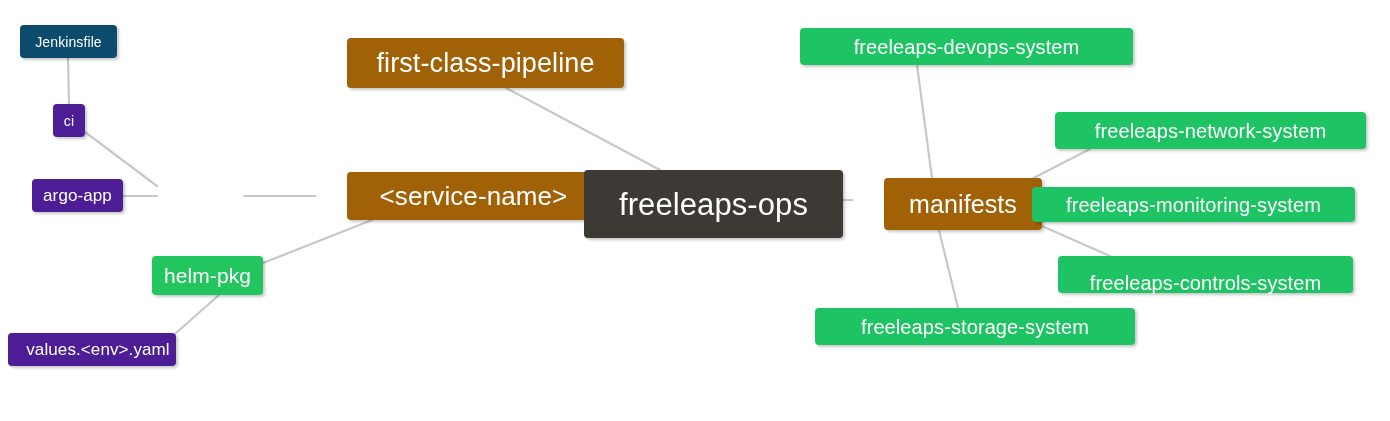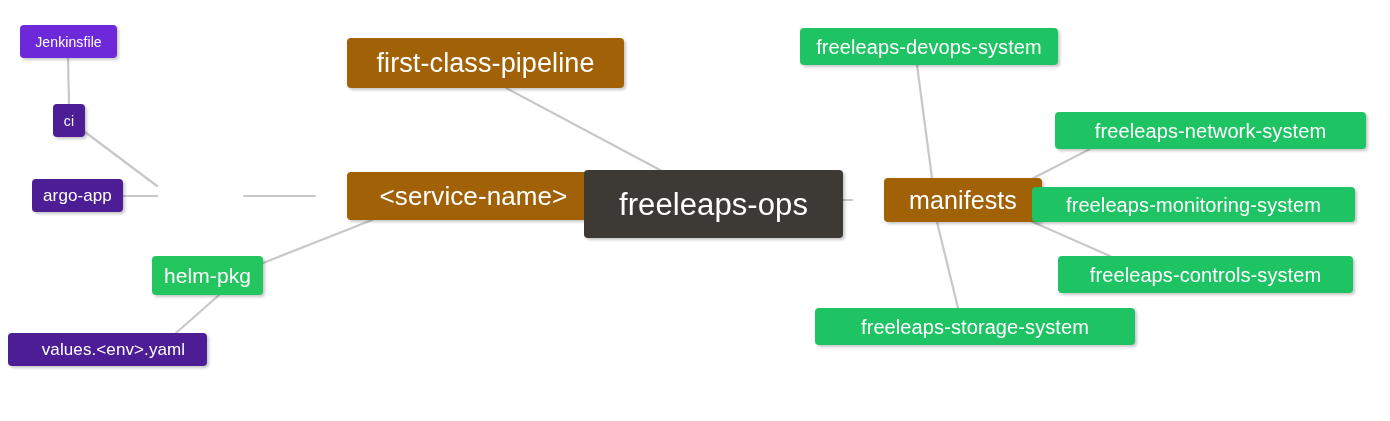--- a/index.html
+++ b/index.html
@@ -44,38 +44,38 @@
   .node-label {
     display: block;
     padding: 0 2px;
   }
 
   
   .c-root   { background: #3d3935; }
   .c-blue   { background: #a16207; margin-left: 32px; }
   .c-green  { background: #22c55e; }
   .c-green2 { background: #1ec364; }
-  .c-orange { background: #6d28d9; }
+  .c-orange { background: #0c4a6e; }
   .c-red    { background: #4c1d95; }
 
   
   #n-jenkinsfile        { left: 20px;   top: 25px;  width: 97px;  height: 33px; font-size: 14px; }
   #n-ci                 { left: 53px;   top: 104px; width: 32px;  height: 33px; font-size: 14px; }
   #n-argo-app           { left: 32px;   top: 179px; width: 91px;  height: 33px; font-size: 17px; }
   #n-env                { left: 157px;  top: 176px; width: 87px;  height: 39px; font-size: 21px; }
   #n-helm-pkg           { left: 152px;  top: 256px; width: 111px; height: 39px; font-size: 21px; }
-  #n-values-yaml        { left: 8px;    top: 333px; width: 199px; height: 33px; font-size: 17px; padding-left: 12px; }
+  #n-values-yaml        { left: 8px;    top: 333px; width: 168px; height: 33px; font-size: 17px; padding-left: 12px; }
   #n-first-class        { left: 315px;  top: 38px;  width: 277px; height: 50px; font-size: 27px; }
   #n-service-name       { left: 315px;  top: 172px; width: 253px; height: 48px; font-size: 26px; text-align: right; }
   #n-freeleaps-ops      { left: 584px;  top: 170px; width: 259px; height: 68px; font-size: 31px; }
-  #n-manifests          { left: 852px;  top: 178px; width: 158px; height: 44px; font-size: 25px; }
-  #n-devops-system      { left: 800px;  top: 28px;  width: 258px; height: 37px; font-size: 20px; }
+  #n-manifests          { left: 852px;  top: 178px; width: 158px; height: 52px; font-size: 25px; }
+  #n-devops-system      { left: 800px;  top: 28px;  width: 333px; height: 37px; font-size: 20px; }
   #n-network-system     { left: 1055px; top: 112px; width: 311px; height: 37px; font-size: 20px; }
   #n-monitoring-system  { left: 1032px; top: 187px; width: 323px; height: 35px; font-size: 20px; text-align: right; }
-  #n-controls-system    { left: 1058px; top: 256px; width: 295px; height: 37px; font-size: 20px; }
+  #n-controls-system    { left: 1058px; top: 256px; width: 295px; height: 37px; font-size: 20px; align-items: flex-end; }
   #n-storage-system     { left: 815px;  top: 308px; width: 320px; height: 37px; font-size: 20px; }
 </style>
 </head>
 <body>
 
 <div id="mindmap">
 
   <svg id="edge-layer" viewBox="0 0 1390 421" width="1390" height="421" xmlns="http://www.w3.org/2000/svg">
     <g stroke="#c8c8c8" stroke-width="2.2" fill="none" stroke-linecap="round">
 

